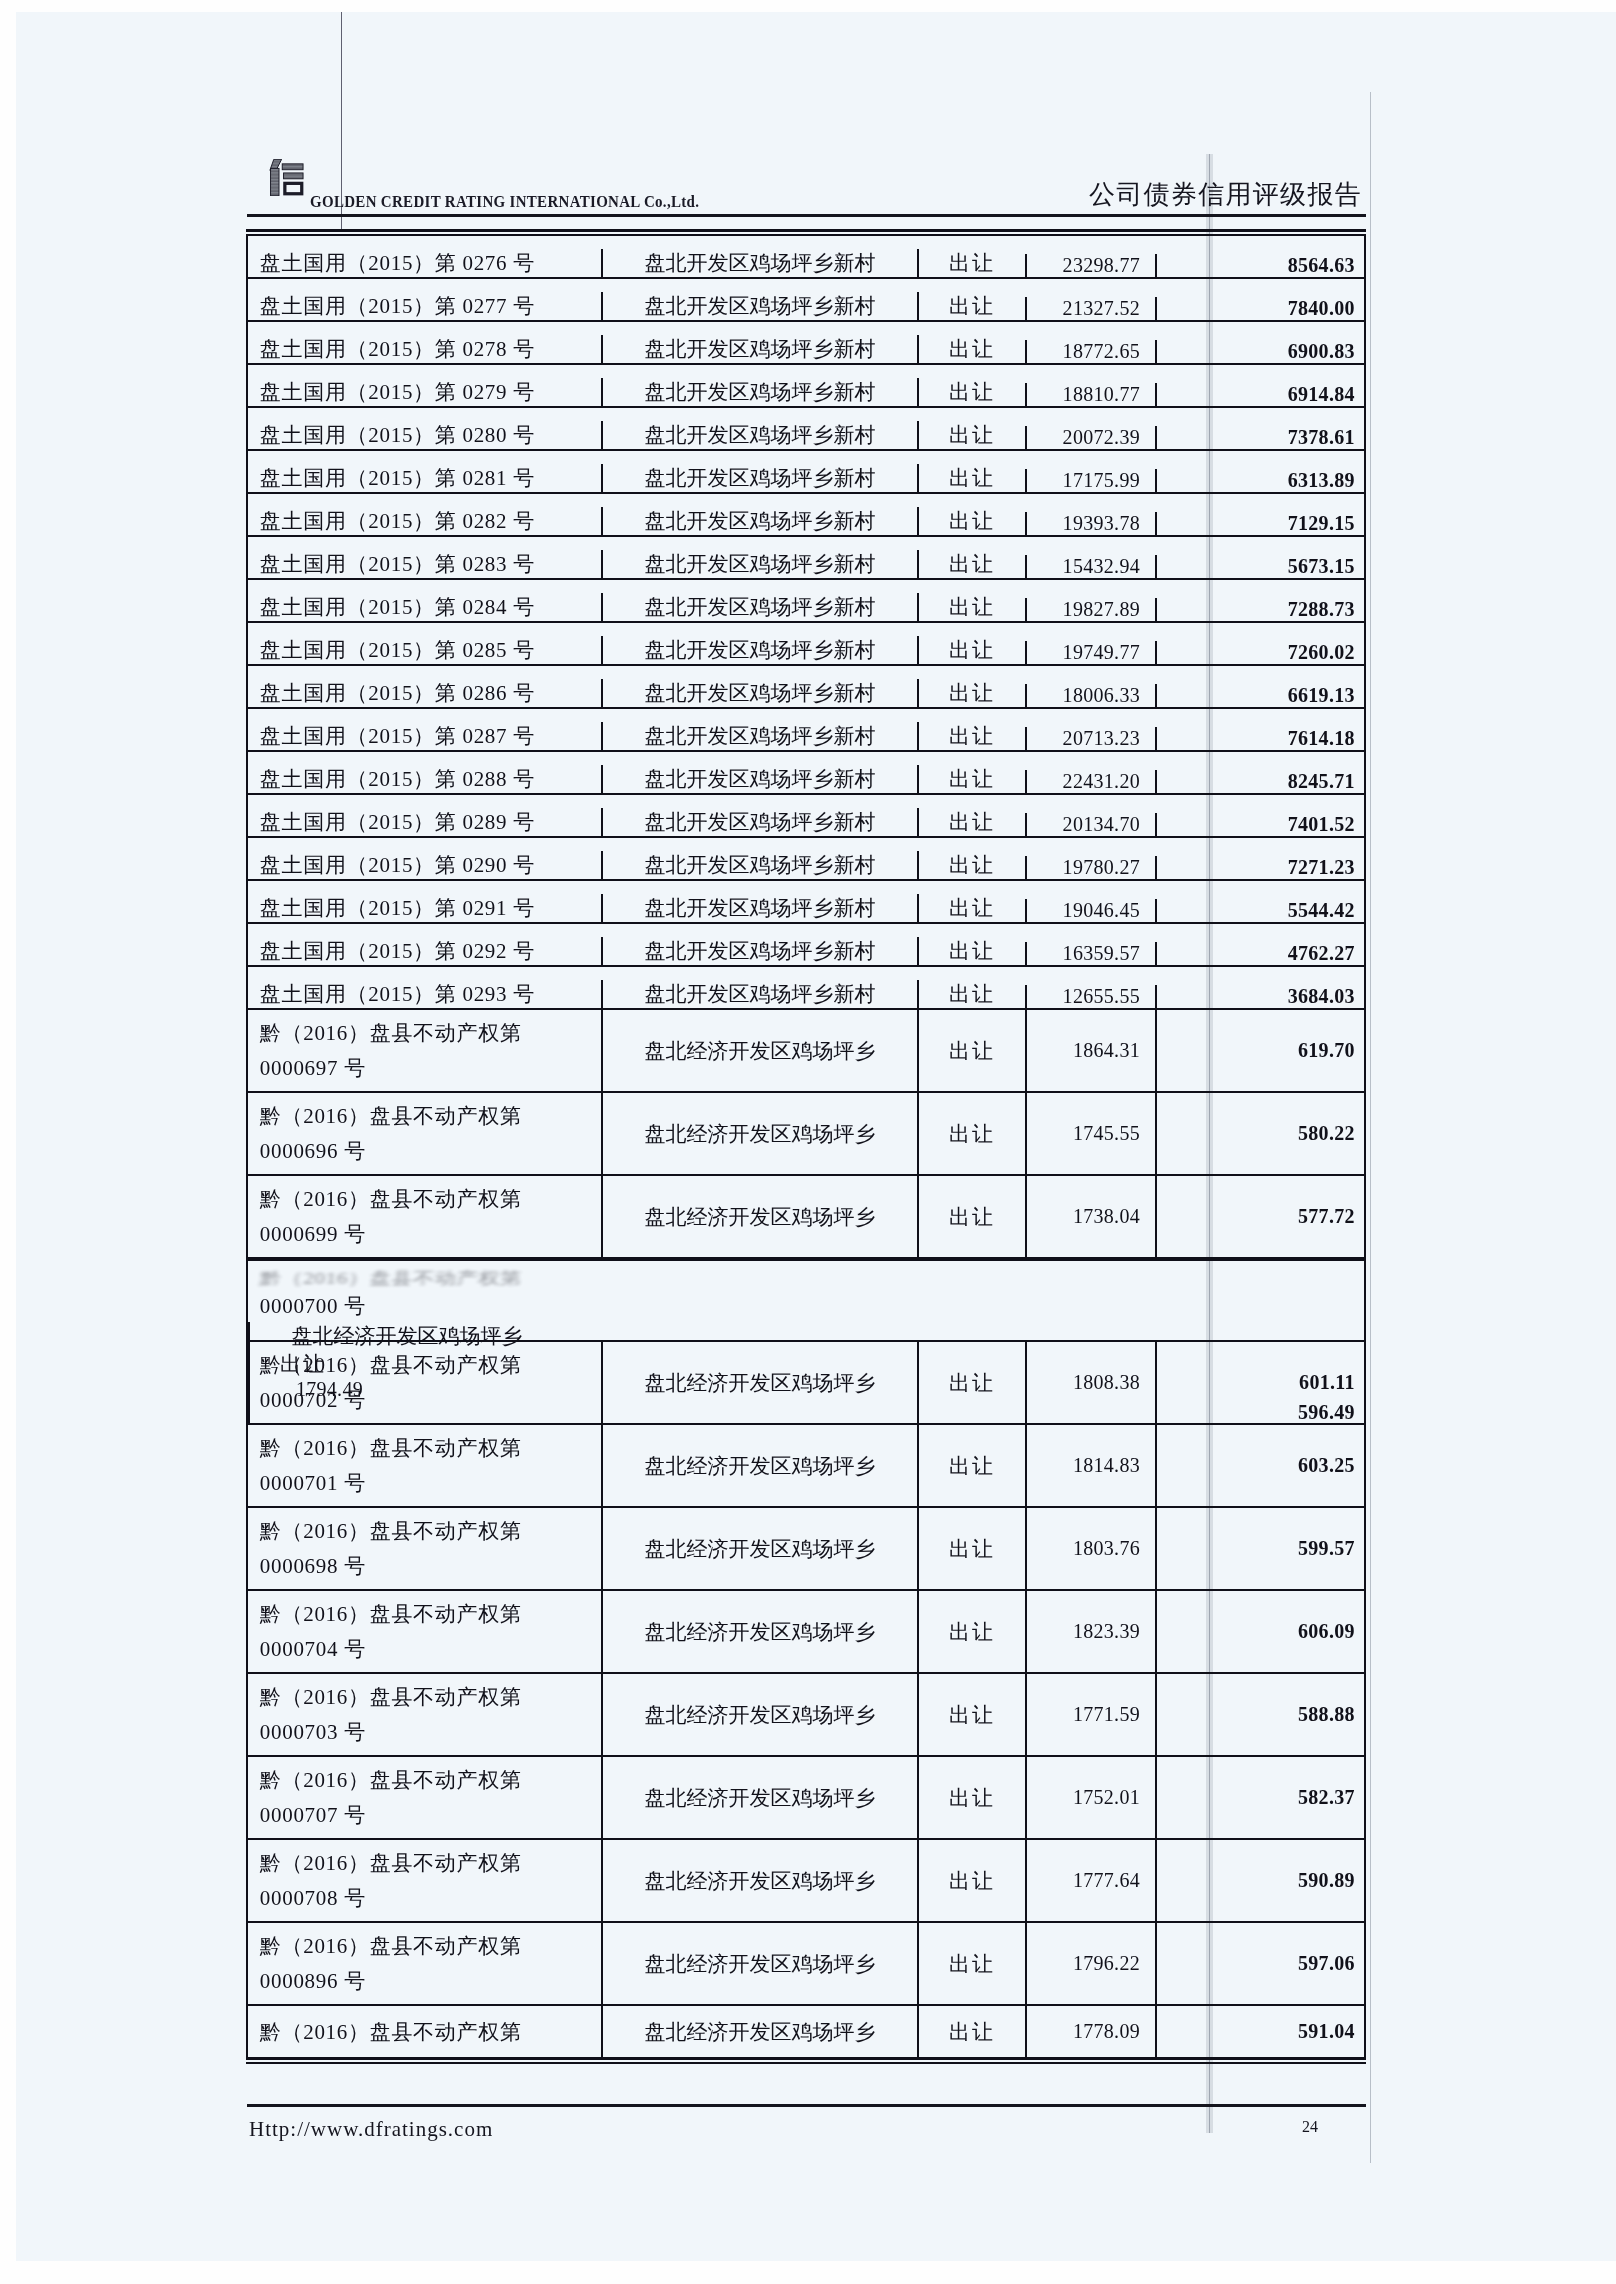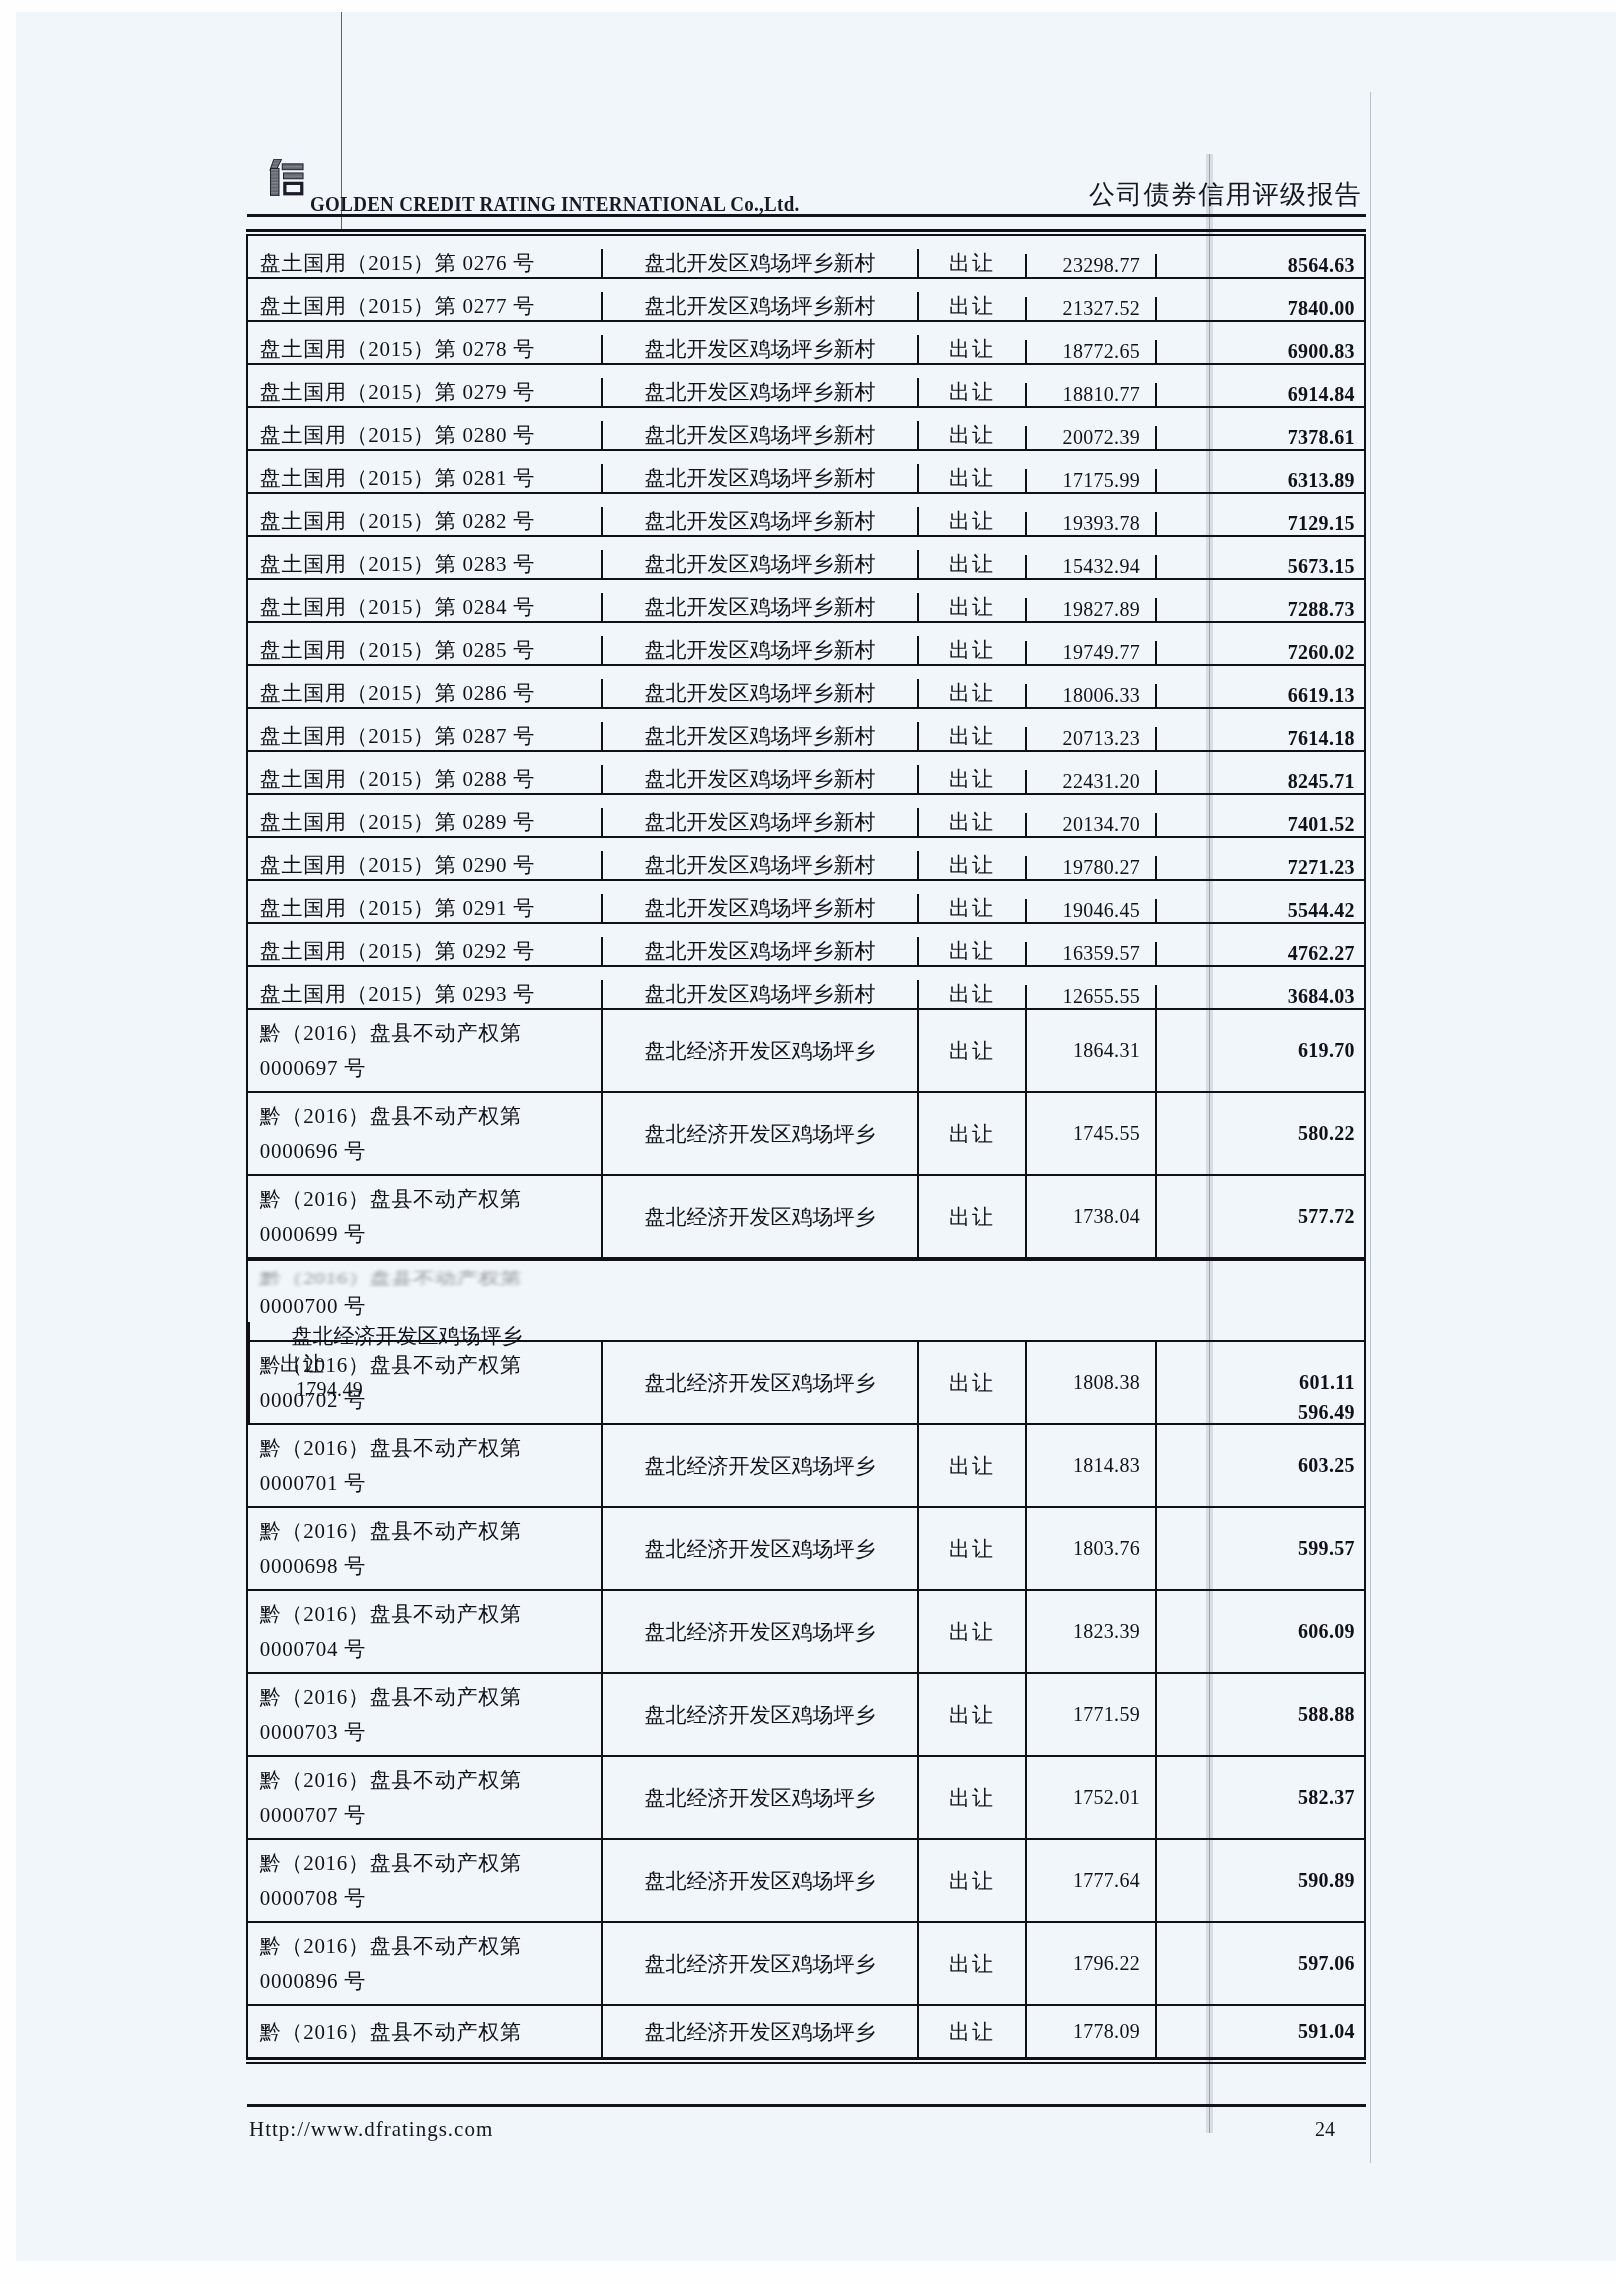--- a/index.html
+++ b/index.html
@@ -8,21 +8,21 @@
   .page-paper{position:absolute;left:16.4px;top:11.8px;right:0;bottom:23px;background:#f1f6fa;}
   
   .fold-line-left{position:absolute;left:341px;top:11.8px;width:1.3px;height:220px;background:rgba(45,45,65,0.75);}
   .fold-line-right{position:absolute;left:1370px;top:92px;width:1.3px;height:2071px;background:rgba(100,110,125,0.40);}
   .scan-streak{position:absolute;left:1206px;top:154px;width:6.5px;height:1979px;background:rgba(148,158,170,0.28);}
   .scan-streak .core{position:absolute;left:2.6px;top:0;width:1.3px;height:100%;background:rgba(90,100,115,0.45);}
   
   .logo-icon{position:absolute;left:266px;top:159px;width:39px;height:37px;}
   .company-cn{position:absolute;left:309px;top:154px;width:458px;font-size:33px;font-weight:bold;
               letter-spacing:0.7px;white-space:nowrap;color:#13131c;}
-  .company-en{position:absolute;left:310px;top:194px;width:458px;font-size:19px;font-weight:bold;
+  .company-en{position:absolute;left:310px;top:194px;width:458px;font-size:15px;font-weight:bold;
               letter-spacing:0.3px;white-space:nowrap;color:#1a1a26;transform:scaleY(1.05);}
   .report-type{position:absolute;left:1089px;top:177px;width:278px;font-size:26px;letter-spacing:1.3px;
                white-space:nowrap;color:#15151f;}
   .header-rule{position:absolute;left:247px;top:214px;width:1119px;height:3.3px;background:#14141d;}
   
   .dtable{position:absolute;left:246px;top:229px;width:1120px;box-sizing:border-box;}
   .hrule-a{height:2.6px;background:#101019;}
   .hrule-gap{height:2.6px;}
   .hrule-b{height:2px;background:#101019;}
   .tbody{border-left:2px solid #101019;border-right:2.6px solid #101019;box-sizing:border-box;}
@@ -38,21 +38,21 @@
   .c4{width:130px;border-left:2px solid #101019;justify-content:flex-end;padding-right:15px;}
   .c5{flex:1;border-left:2.6px solid #101019;justify-content:flex-end;padding-right:9.2px;font-weight:bold;}
   .num{font-size:20px;letter-spacing:0.3px;}
   .row-double .c1{flex-direction:column;align-items:flex-start;justify-content:space-evenly;
                   padding-top:2.6px;padding-bottom:2.6px;}
   .line{display:block;white-space:nowrap;}
   .smudged{filter:blur(2px);opacity:0.45;transform:skewX(-4deg) scaleY(0.8);}
   
   .footer-rule{position:absolute;left:247px;top:2104px;width:1119px;height:2.6px;background:#14141d;}
   .footer-url{position:absolute;left:249px;top:2117px;font-size:21px;letter-spacing:1px;color:#15151f;white-space:nowrap;}
-  .footer-page{position:absolute;left:1302px;top:2118px;width:46px;font-size:20px;text-align:center;color:#15151f;}
+  .footer-page{position:absolute;left:1302px;top:2118px;width:46px;font-size:16px;text-align:left;color:#15151f;}
 </style>
 </head>
 <body>
 
 <div class="scan">
   <div class="page-paper"></div>
   <div class="fold-line-left"></div>
   <div class="fold-line-right"></div>
   <div class="scan-streak">
       <div class="core"></div>

